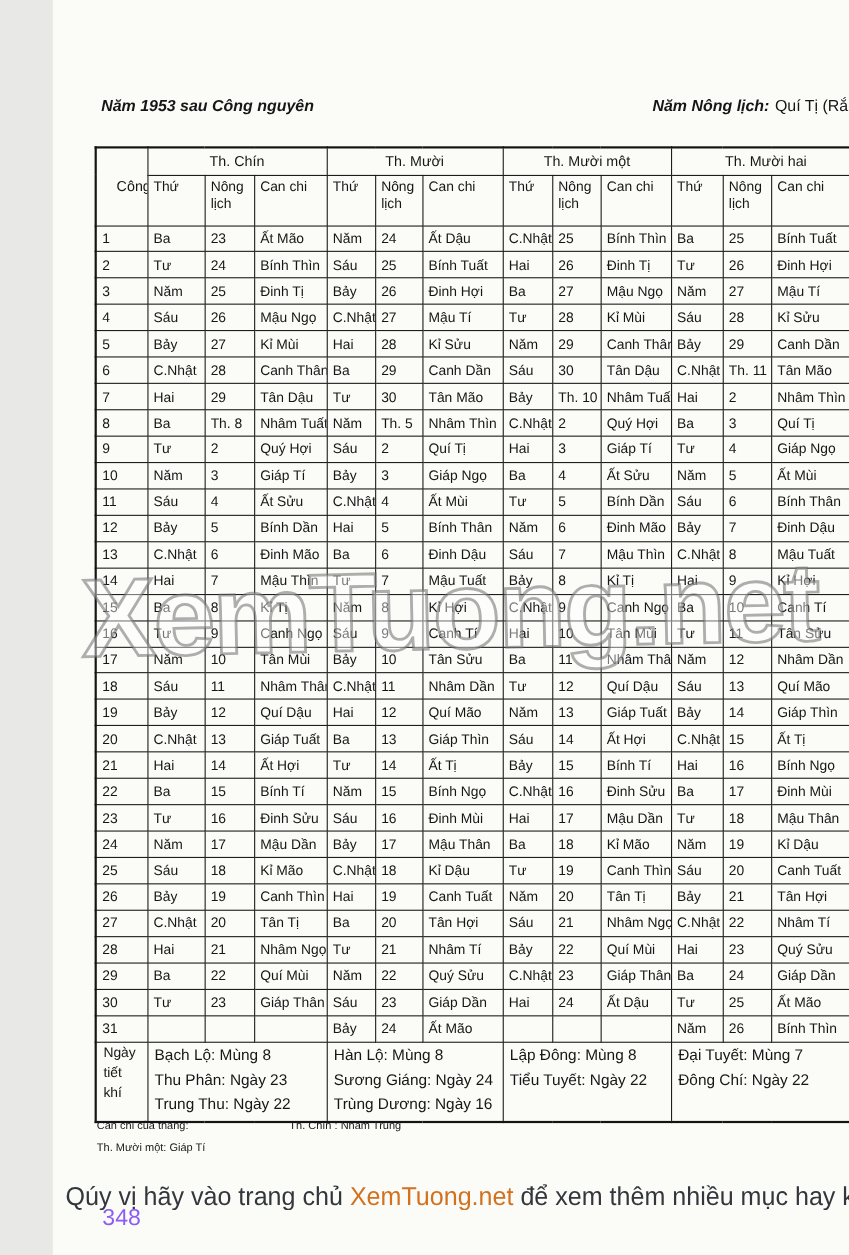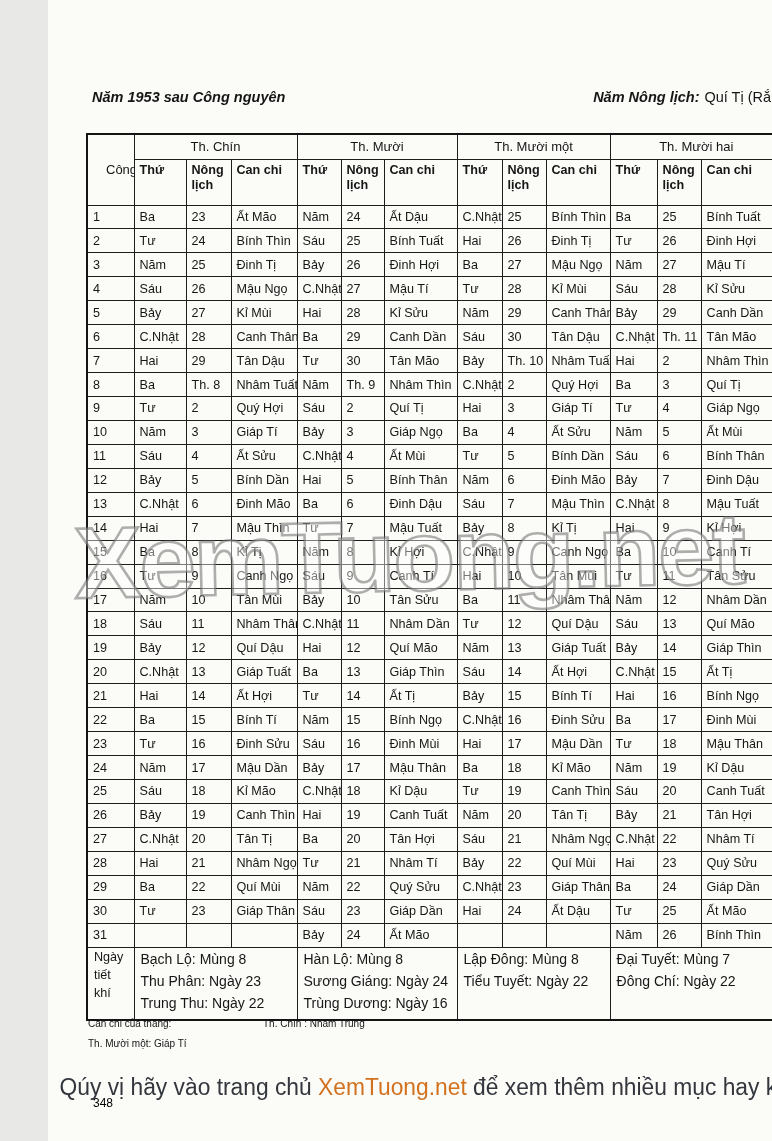--- a/index.html
+++ b/index.html
@@ -36,21 +36,21 @@
     border:1.5px solid #1d1d1d;
     font-weight:normal;
     text-align:left;
     vertical-align:middle;
     padding:1px 2px 1px 5px;
     overflow:hidden;
     white-space:nowrap;
   }
   tr.month-row th { text-align:center; height:25px; font-size:13px; padding:1px 18px; }
   th.corner { vertical-align:middle; white-space:normal; line-height:1.25; font-size:12.6px; }
-  tr.sub-row th { vertical-align:top; height:46px; padding-top:3px; white-space:normal; line-height:1.2;font-weight:bold; }
+  tr.sub-row th { vertical-align:top; height:46px; padding-top:3px; white-space:normal; line-height:1.2; }
   tbody.cal-body tr { height:23.95px; }
   tr.tietkhi-row td { vertical-align:top; padding:0 4px 4px 6px; height:66px; white-space:normal; }
   tr.tietkhi-row .tk-label { line-height:1.45; }
   tr.tietkhi-row .tk-line { line-height:1.6; font-size:14px; }
 
   
   .watermark {
     position:absolute; top:498px; left:26px;
     width:720px;
     font-size:101px; font-weight:bold; letter-spacing:-2px;
@@ -78,21 +78,21 @@
     position:absolute; top:1074px; left:0; width:772px;
     text-align:center;
     font-size:23.5px;
     color:#33363c;
     white-space:nowrap;
     transform:scaleX(0.97);
   }
   .footer .site { color:#d2711e; }
   .page-number {
     position:absolute; top:1096px; left:45px;
-    font-size:12px; color:#000000;
+    font-size:21px; color:#8b5cf6;
   }
 </style>
 </head>
 <body>
 
 <div class="page">
 
   <div class="top-header">
     <span class="hdr-left">Năm 1953 sau Công nguyên</span>
     <span class="hdr-right"><span class="lbl">Năm Nông lịch:</span><span class="val">Quí Tị (Rắn)</span></span>
@@ -242,21 +242,21 @@
           <td>Hai</td>
           <td>2</td>
           <td>Nhâm Thìn</td>
         </tr>
         <tr>
           <td>8</td>
           <td>Ba</td>
           <td>Th. 8</td>
           <td>Nhâm Tuất</td>
           <td>Năm</td>
-          <td>Th. 9</td>
+          <td>Th. 5</td>
           <td>Nhâm Thìn</td>
           <td>C.Nhật</td>
           <td>2</td>
           <td>Quý Hợi</td>
           <td>Ba</td>
           <td>3</td>
           <td>Quí Tị</td>
         </tr>
         <tr>
           <td>9</td>

